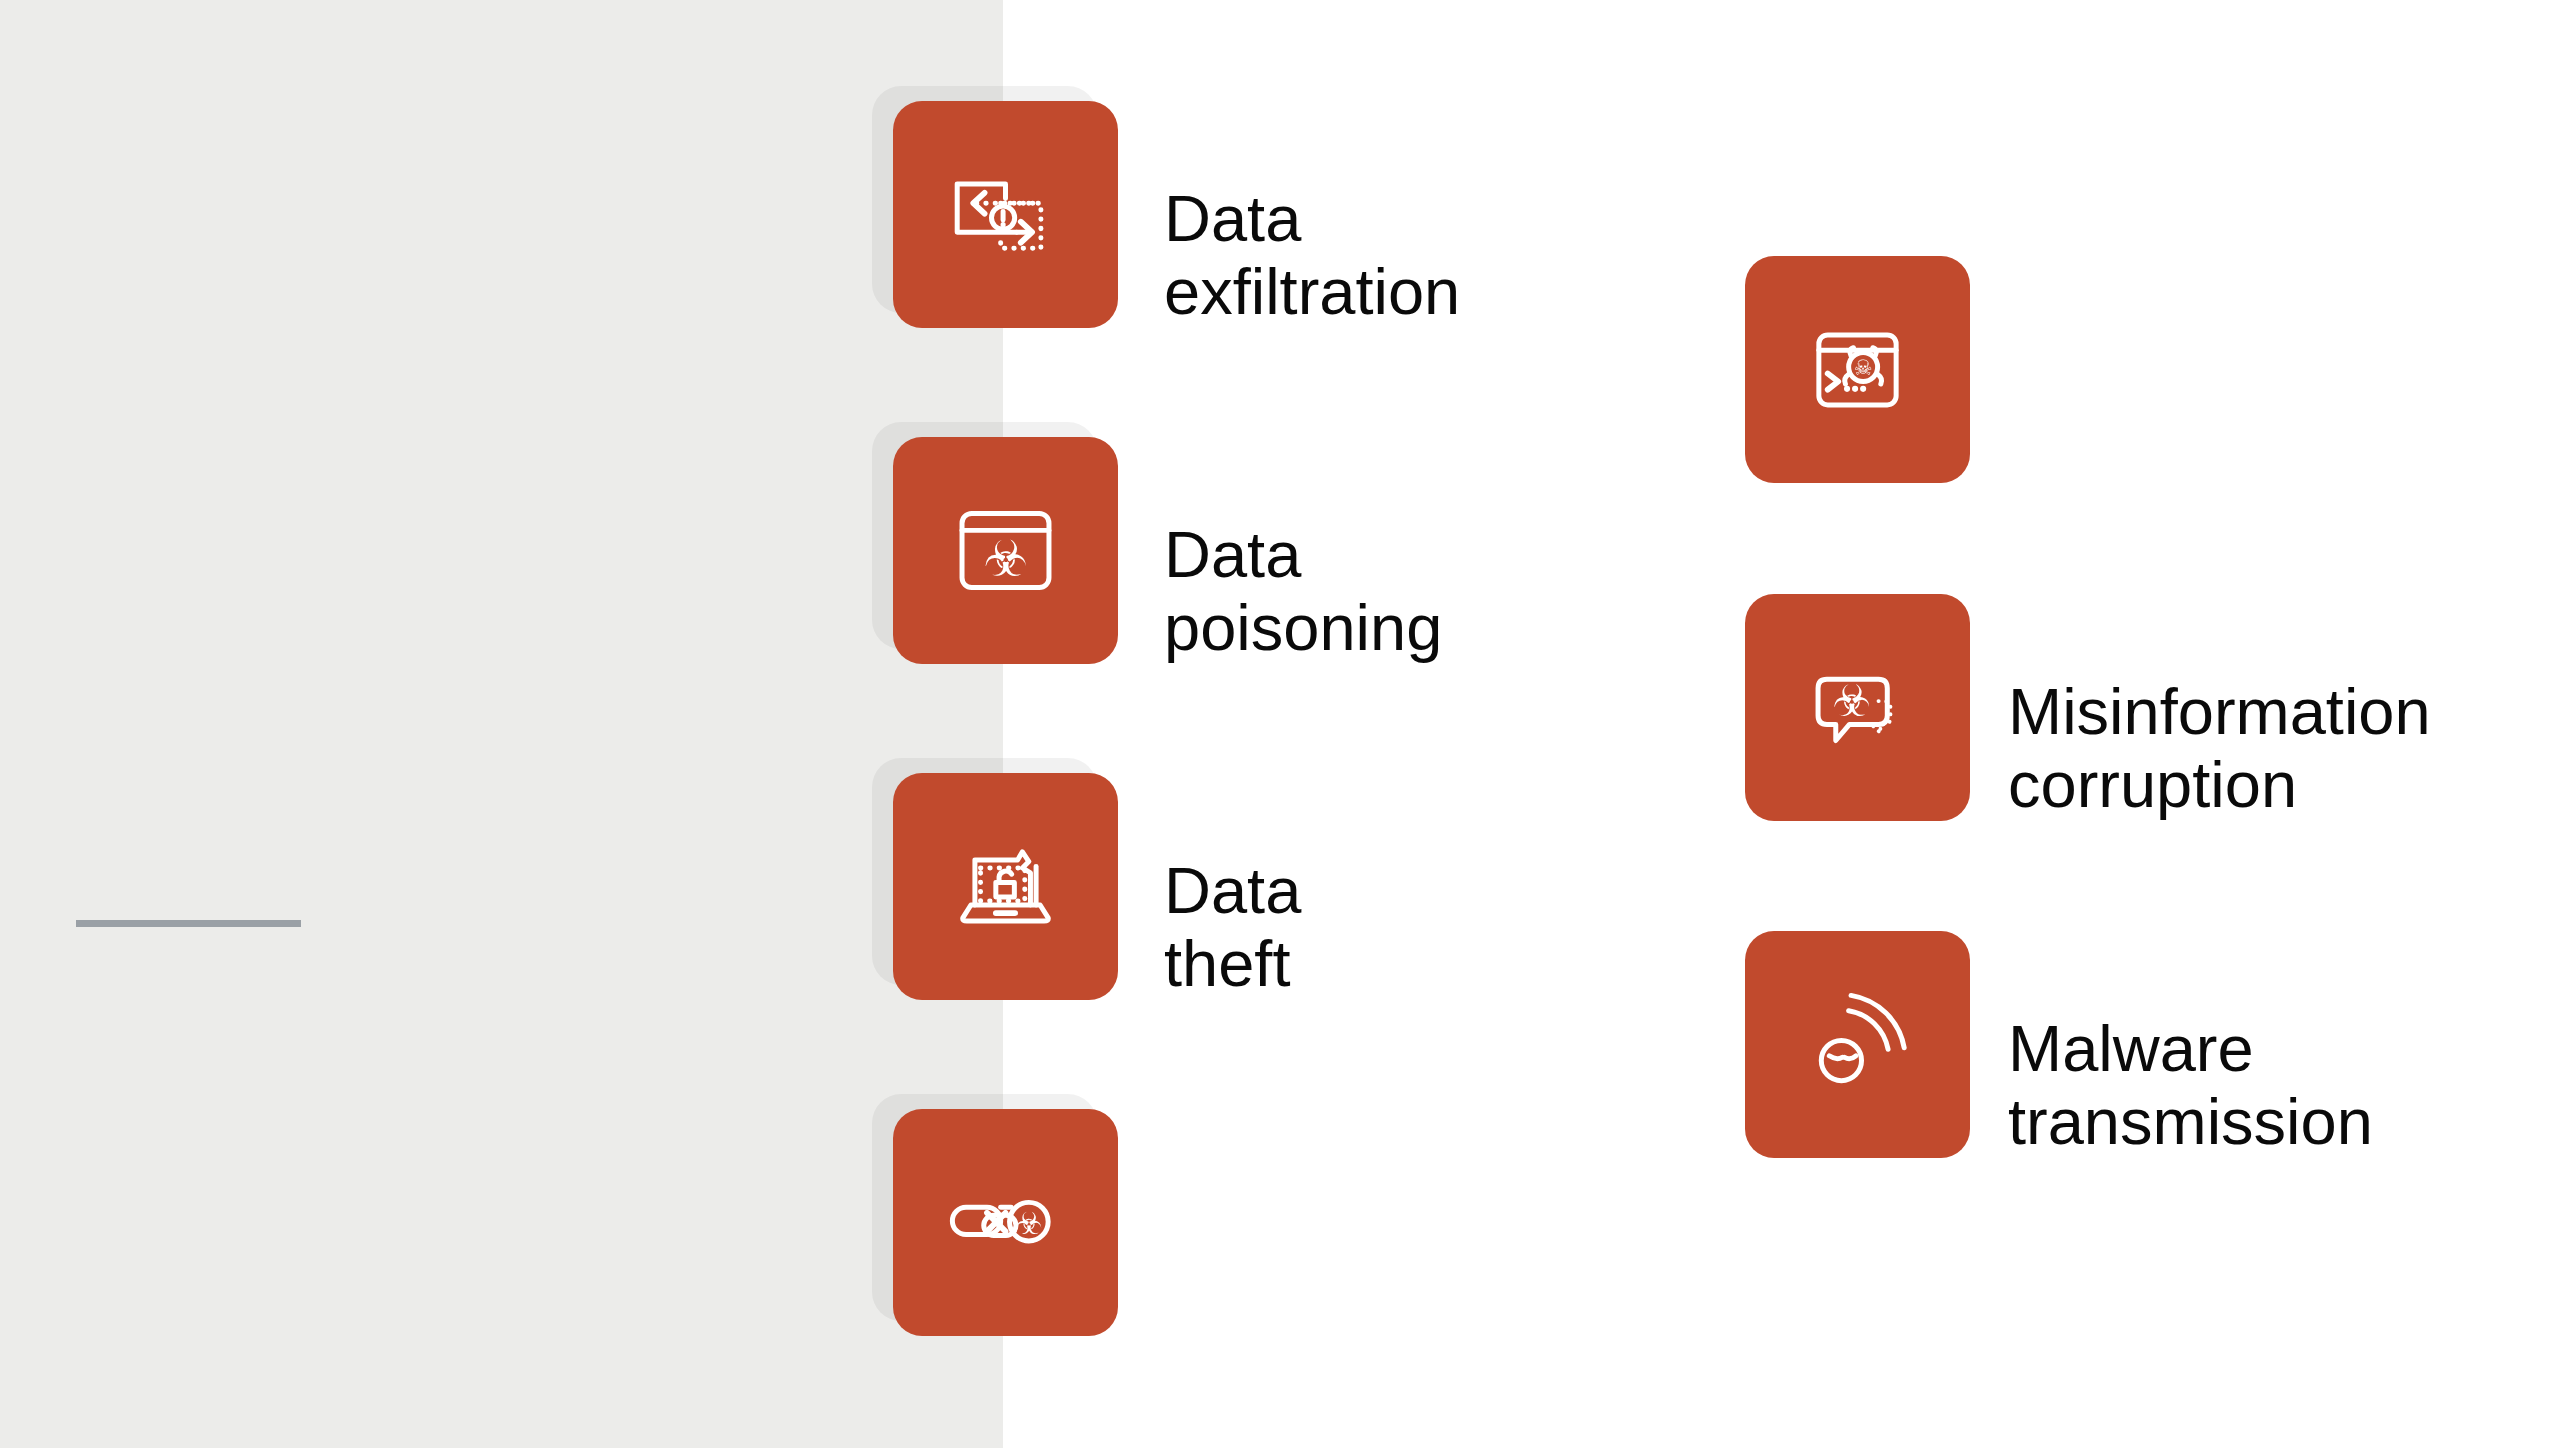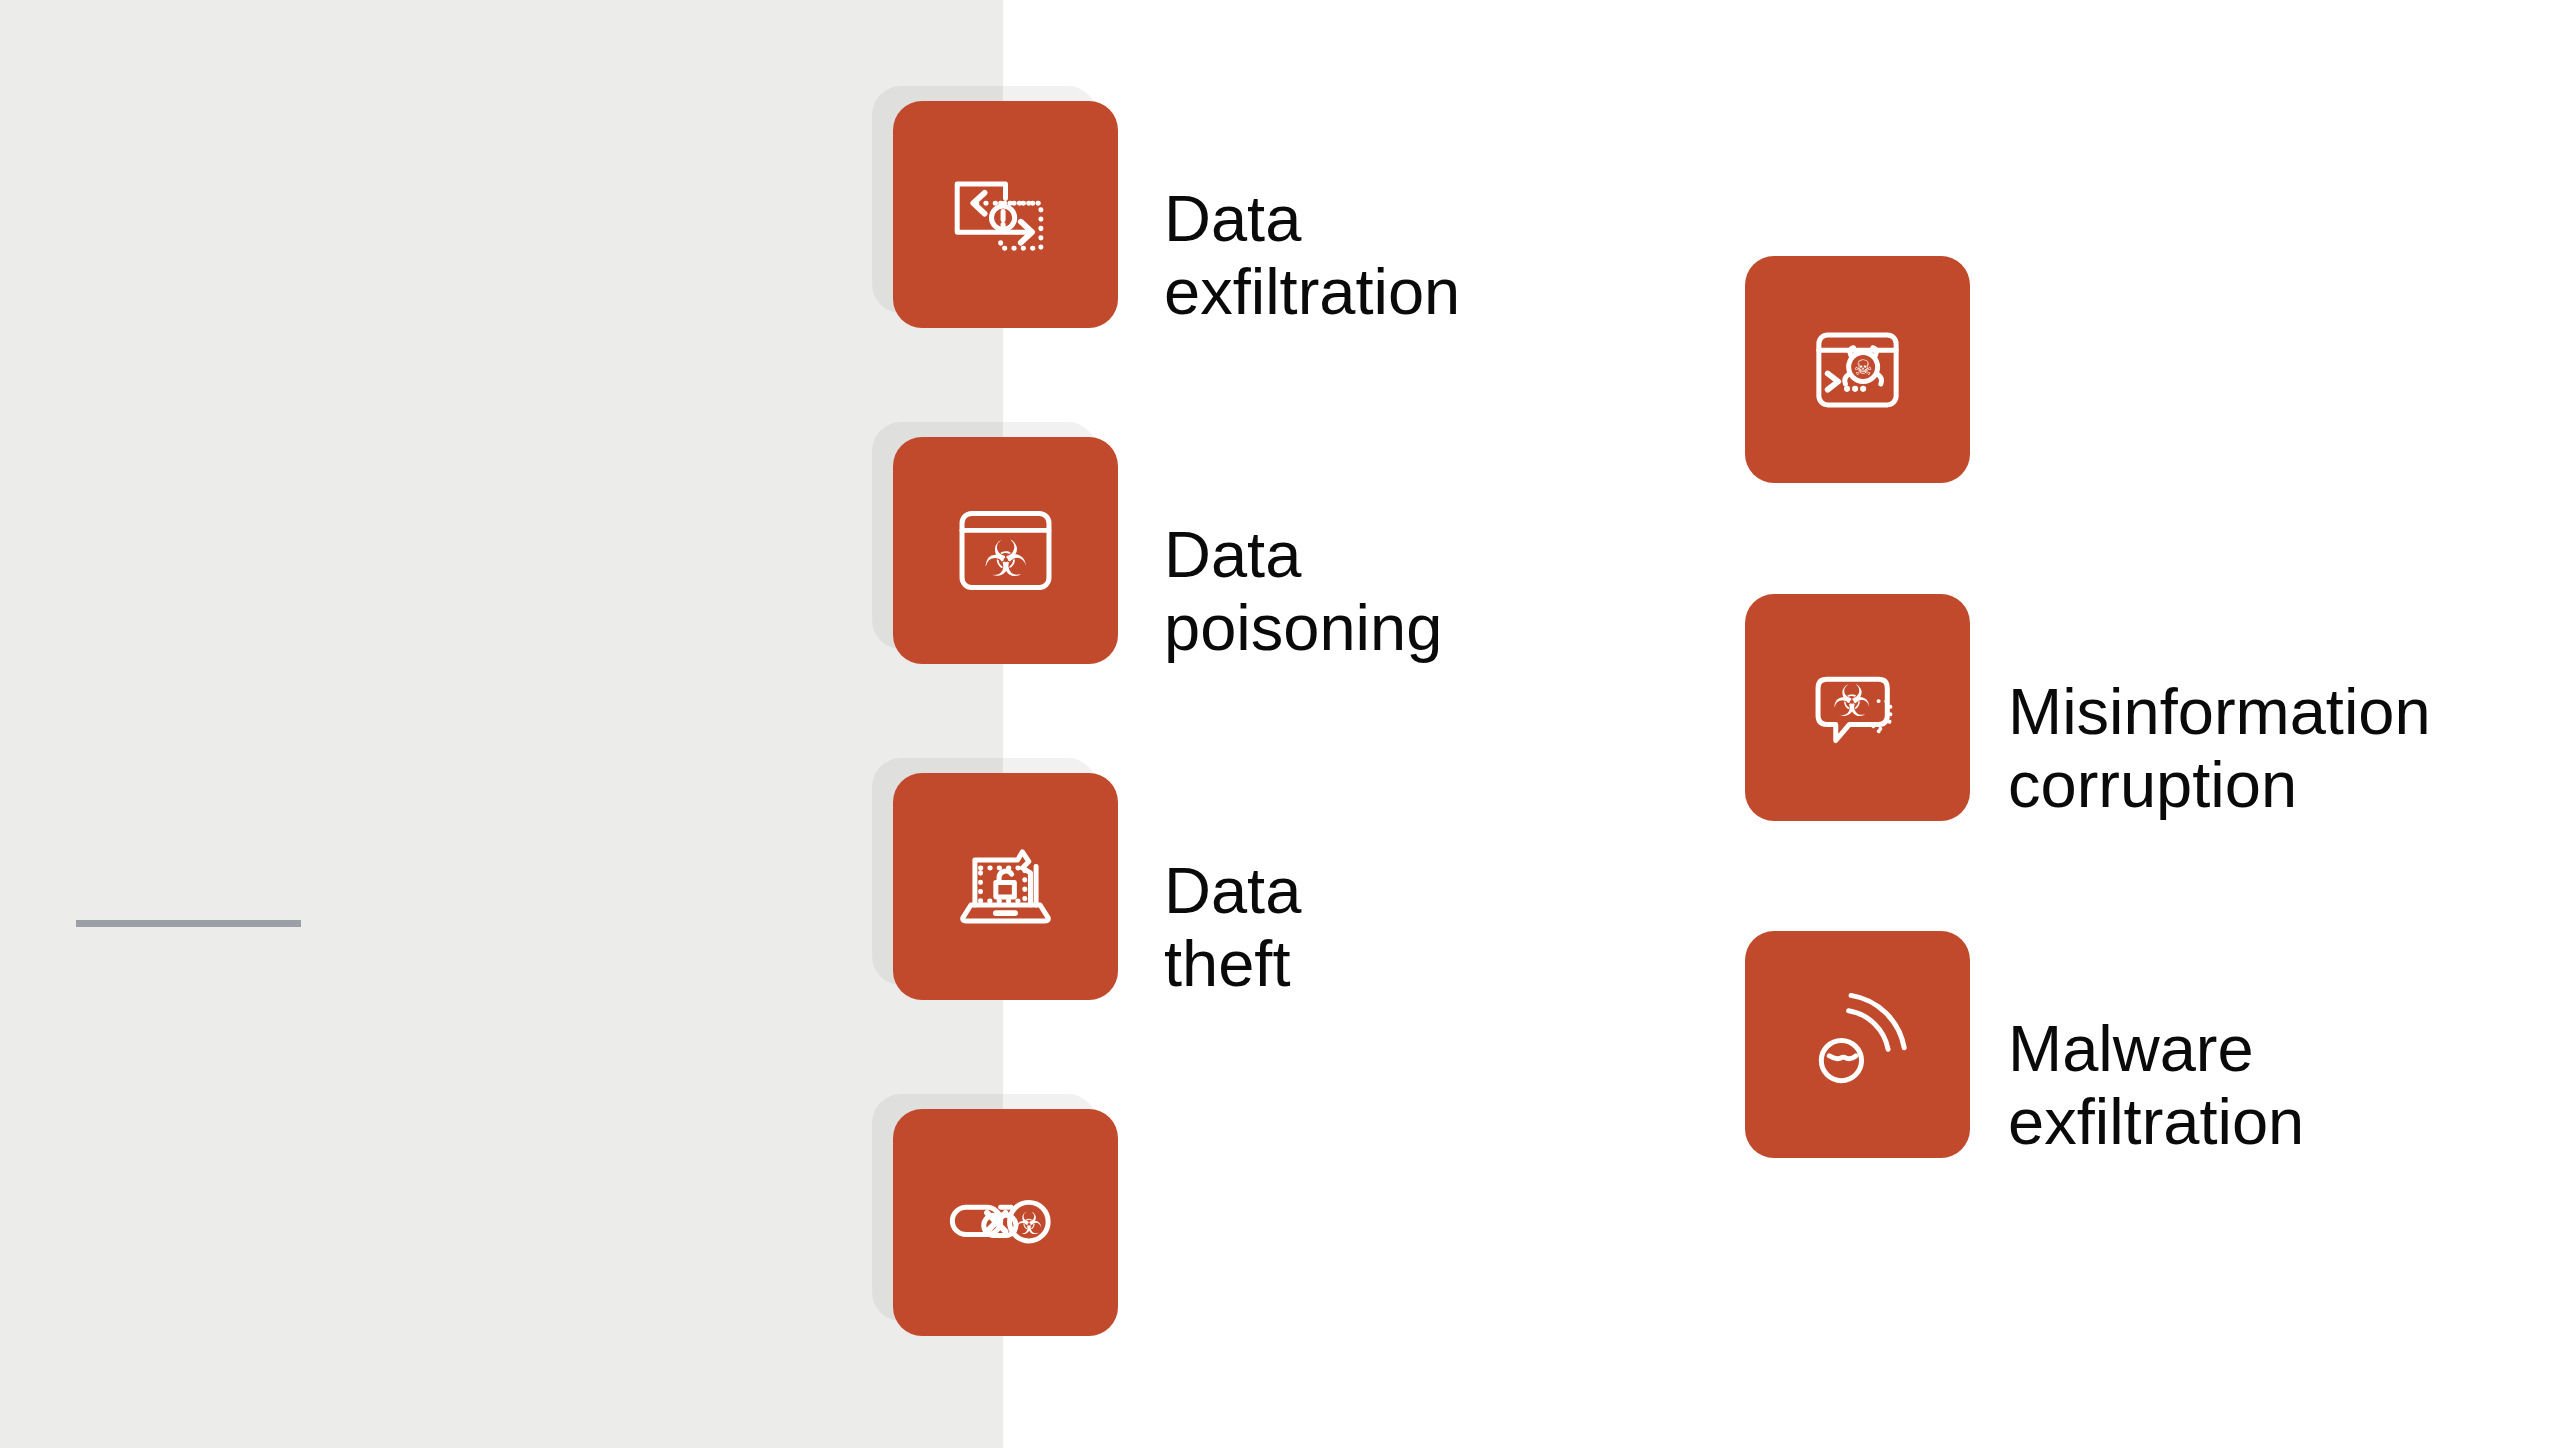--- a/index.html
+++ b/index.html
@@ -181,17 +181,17 @@
       <div class="tile">
         <svg viewBox="0 0 100 100">
           <circle class="stroke" cx="40" cy="60" r="12.5"></circle>
           <path class="stroke" d="M32.5,57 Q37,60 40.5,58 M42,58 Q45.5,60 49,57"></path>
           <path class="stroke" d="M44.5,29 A30,30 0 0 1 69,53"></path>
           <path class="stroke" d="M46,19.5 A40,40 0 0 1 79,52"></path>
         </svg>
       </div>
     </div>
     <div class="item-label">Malware
-exfiltration</div>
+transmission</div>
   </div>
 
 </div>
 
 
 </body></html>

